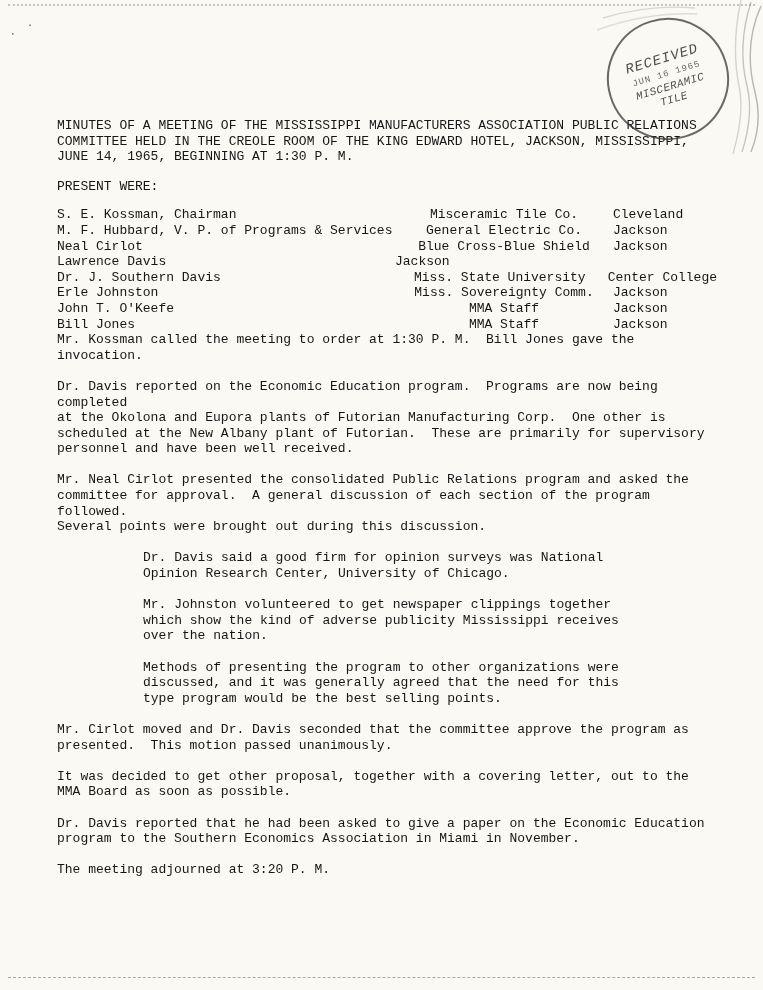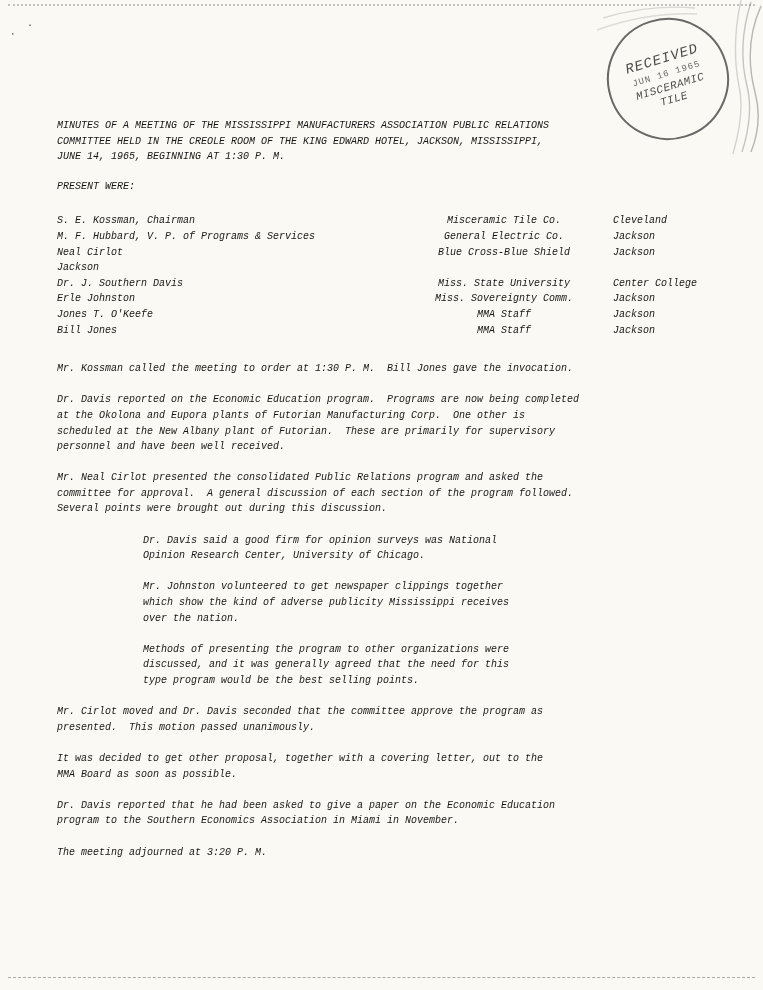--- a/index.html
+++ b/index.html
@@ -42,31 +42,30 @@
   .stamp-line { line-height: 1.25; text-align: center; white-space: nowrap; }
   .stamp-received { font-style: italic; font-size: 14px; letter-spacing: 1px; }
   .stamp-date { font-size: 9px; margin-top: 2px; letter-spacing: 1px; opacity: .85; }
   .stamp-org { font-size: 11px; font-style: italic; letter-spacing: .5px; }
   .curl-art { position: absolute; top: 0; right: 0; z-index: 1; opacity: .55; }
   
   .content {
     position: absolute;
     left: 57px; top: 118px;
     width: 660px;
-    font-size: 10px;
+    font-size: 13px;
     line-height: 15.6px;
-    font-style: italic;
   }
   .para {
     margin: 0 0 15.6px 0;
     white-space: pre-wrap;
   }
   .title { margin-bottom: 14px; }
-  .present-label { margin-bottom: 19px; }
-  .attendees { margin-bottom: 23px; }
+  .present-label { margin-bottom: 13px; }
+  .attendees { margin-bottom: 0; }
   .att-row { display: flex; }
   .att-name  { width: 338px; white-space: pre; }
   .att-co    { width: 218px; white-space: pre; text-align: center; }
   .att-city  { flex: 1; white-space: pre; }
   .indent { margin-left: 86px; }
 </style>
 </head>
 <body>
 
 <div class="page">
@@ -115,37 +114,38 @@
           <span class="att-city">Jackson</span>
         </div>
 
         <div class="att-row">
           <span class="att-name">Neal Cirlot</span>
           <span class="att-co">Blue Cross-Blue Shield</span>
           <span class="att-city">Jackson</span>
         </div>
 
         <div class="att-row">
+          <span class="att-name">Lawrence Davis</span>
           <span class="att-city">Jackson</span>
         </div>
 
         <div class="att-row">
           <span class="att-name">Dr. J. Southern Davis</span>
           <span class="att-co">Miss. State University</span>
           <span class="att-city">Center College</span>
         </div>
 
         <div class="att-row">
           <span class="att-name">Erle Johnston</span>
           <span class="att-co">Miss. Sovereignty Comm.</span>
           <span class="att-city">Jackson</span>
         </div>
 
         <div class="att-row">
-          <span class="att-name">Jones T. O'Keefe</span>
+          <span class="att-name">John T. O'Keefe</span>
           <span class="att-co">MMA Staff</span>
           <span class="att-city">Jackson</span>
         </div>
 
         <div class="att-row">
           <span class="att-name">Bill Jones</span>
           <span class="att-co">MMA Staff</span>
           <span class="att-city">Jackson</span>
         </div>
       </div>

